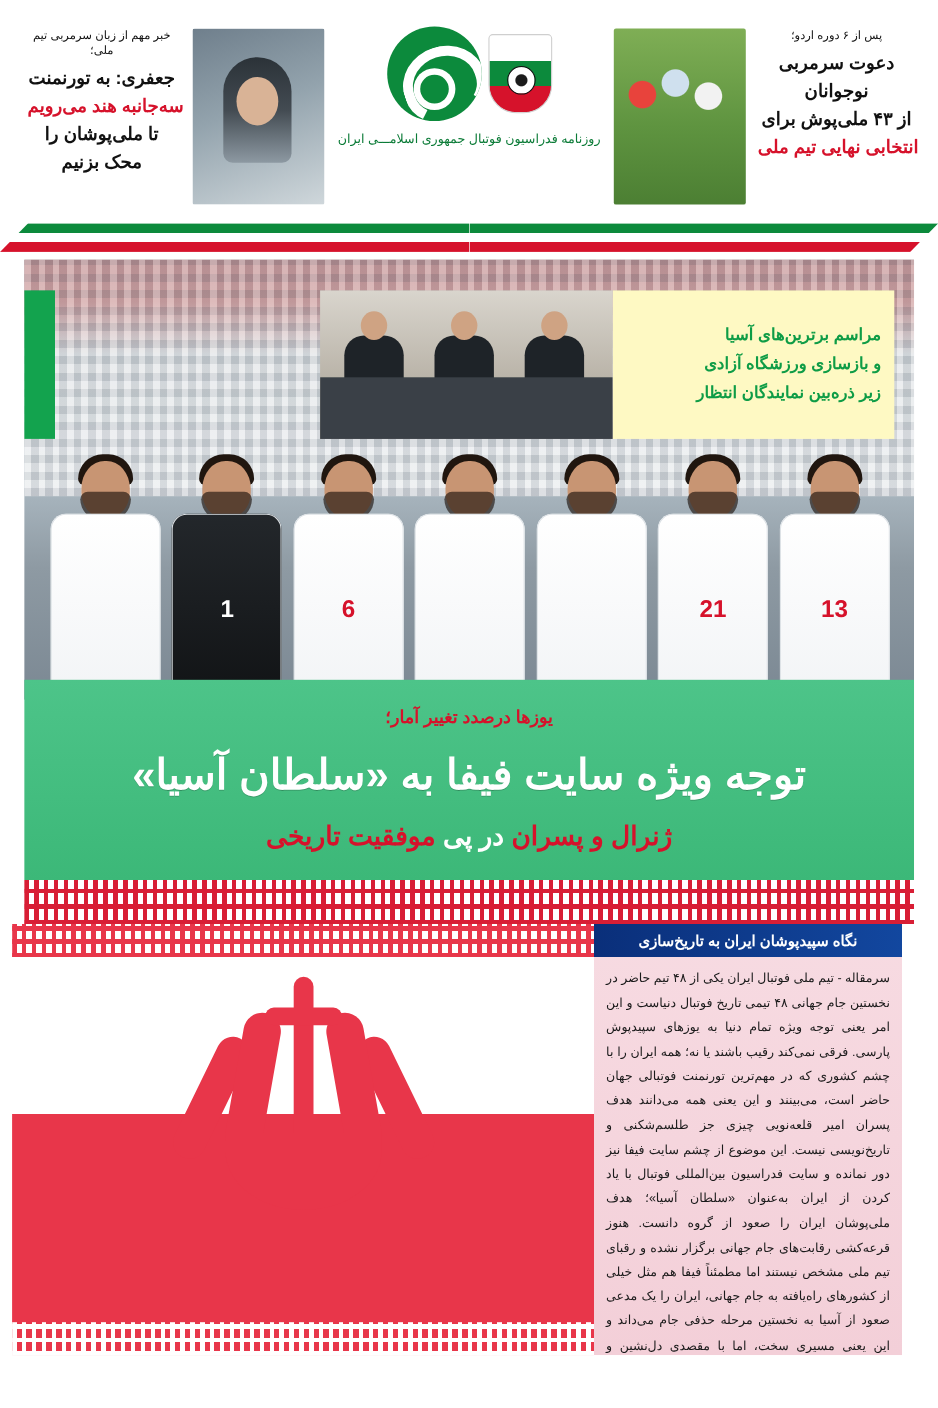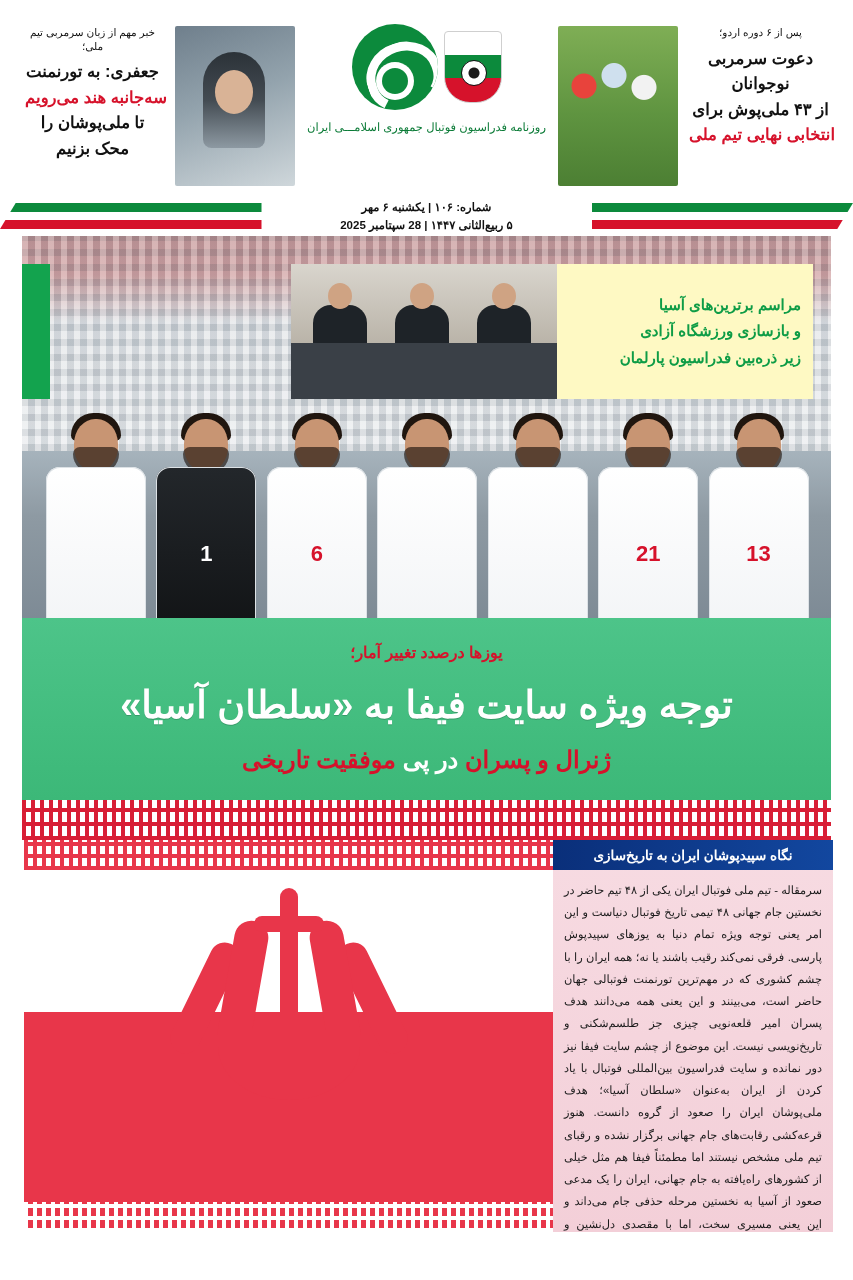--- a/index.html
+++ b/index.html
@@ -361,21 +361,21 @@
     background:#ffffff;
     background-image:
       repeating-linear-gradient(90deg, #d6122b 0 4px, rgba(0,0,0,0) 4px 9px),
       repeating-linear-gradient(0deg, #d6122b 0 4px, rgba(0,0,0,0) 4px 14px);
     opacity:0.95;
   }
 
   
   .lower {
     position:absolute;
-    top: 840px; left: 24px;
+    top: 840px; left: 11px;
     width: 809px; height: 392px;
     display:flex; flex-direction:row;
   }
   .article {
     width: 280px;
     background: #f6d9e0;
     background: linear-gradient(180deg,#f7dbe2 0%, #f3cfd8 100%);
     padding: 0;
     box-sizing: border-box;
     direction: rtl;
@@ -501,24 +501,20 @@
           <div class="red">سه‌جانبه هند می‌رویم</div>
           <div>تا ملی‌پوشان را</div>
           <div>محک بزنیم</div>
         </div>
       </div>
     </div>
   </div>
 
   <div class="issuebar">
     <div class="flagstripe left"></div>
-    <div class="issue-center">
-      <div>شماره: ۱۰۶ | یکشنبه ۶ مهر</div>
-      <div>۵ ربیع‌الثانی ۱۴۴۷ | 28 سپتامبر 2025</div>
-    </div>
     <div class="flagstripe right"></div>
   </div>
 
   <div class="main-visual">
     <div class="stadium">
       <div class="crowd"></div>
       <div class="players">
         <div class="player">
           <div class="hair"></div>
           <div class="head"></div>
@@ -570,21 +566,21 @@
         </div>
       </div>
     </div>
 
     <div class="green-tab"></div>
 
     <div class="insetbox">
       <div class="inset-caption">
         <span>مراسم برترین‌های آسیا</span>
         <span>و بازسازی ورزشگاه آزادی</span>
-        <span>زیر ذره‌بین فدراسیون پارلمان</span>
+        <span>زیر ذره‌بین نمایندگان انتظار</span>
       </div>
       <div class="inset-photo">
         <div class="m1"></div>
         <div class="m2"></div>
         <div class="m3"></div>
         <div class="sofa"></div>
       </div>
     </div>
 
     <div class="headband">

